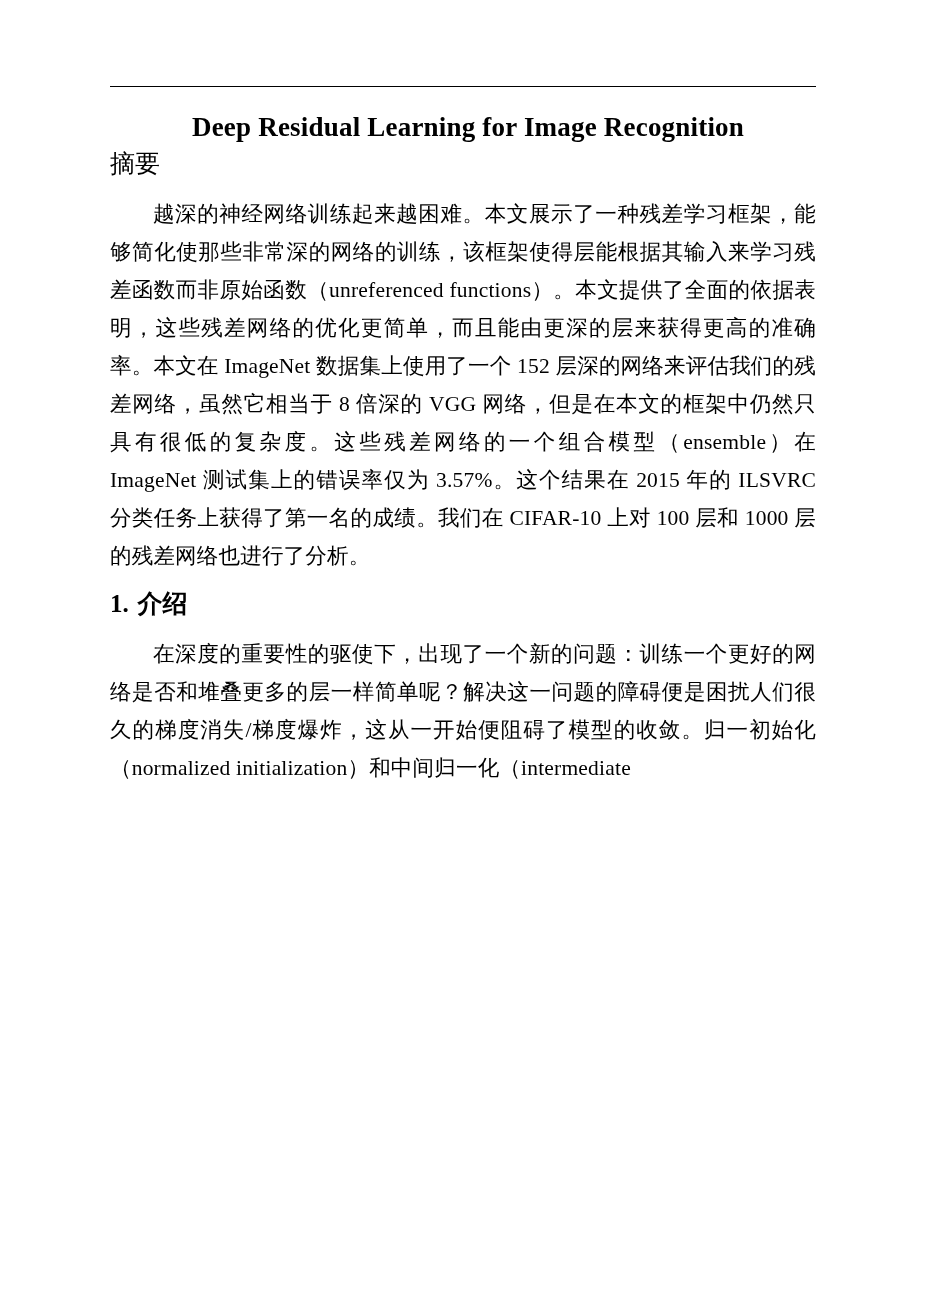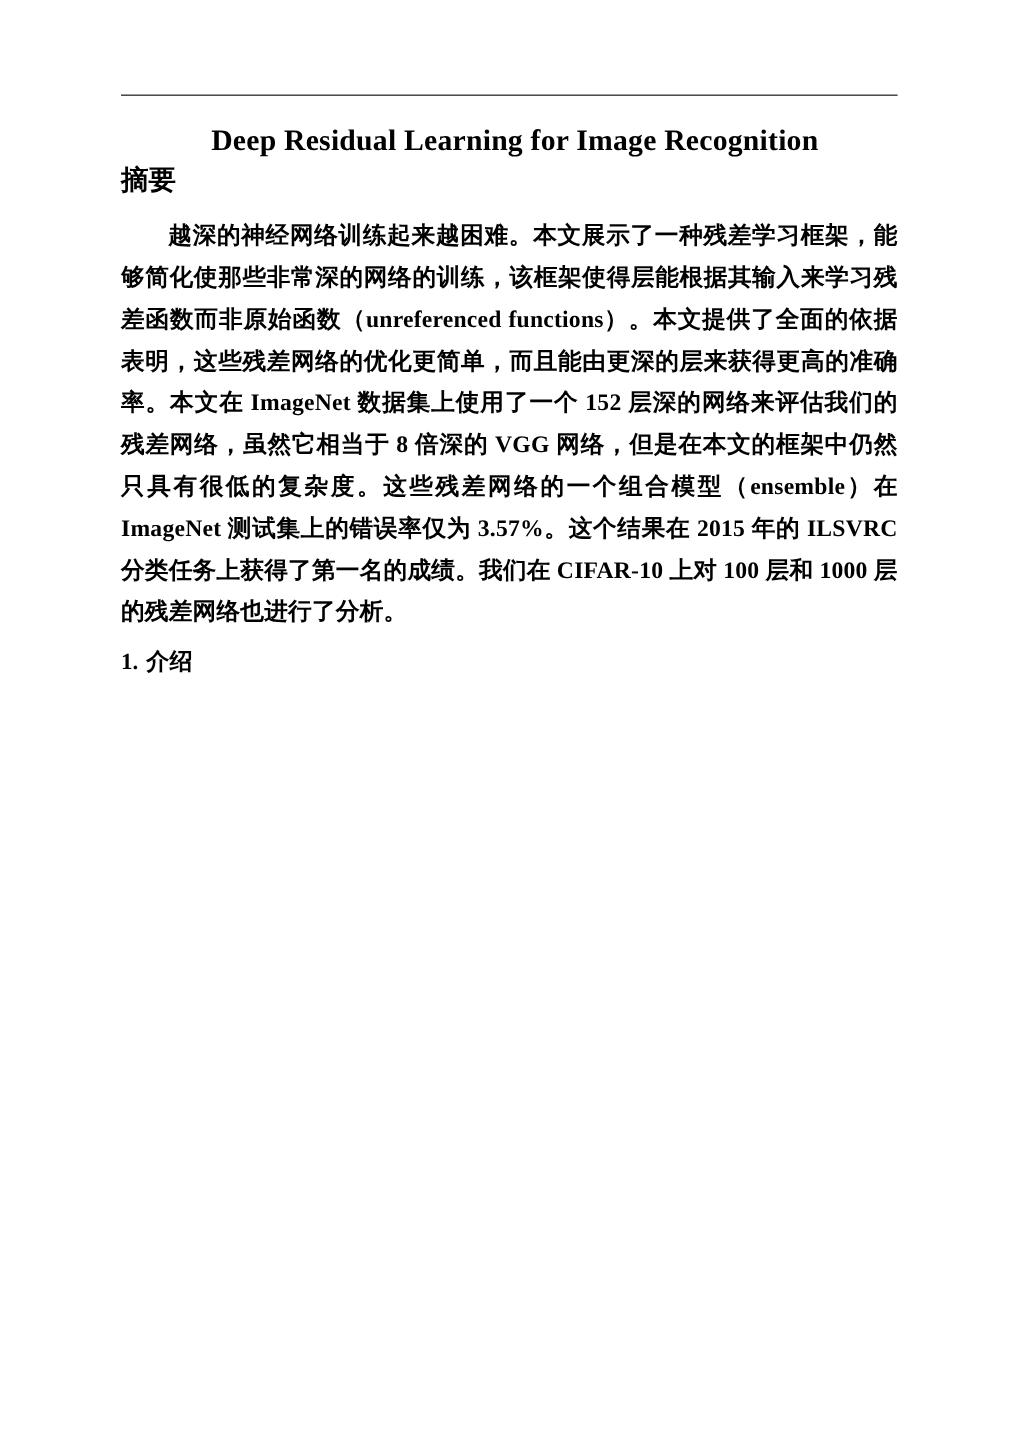--- a/index.html
+++ b/index.html
@@ -37,46 +37,45 @@
     font-weight: bold;
     font-size: 27px;
     line-height: 1.25;
     text-align: center;
     letter-spacing: 0.2px;
     margin: 0 0 4px 0;
     padding-left: 10px;
   }
   .h-cn {
     font-family: "DejaVu Sans", sans-serif;
-    font-weight: bold;
+    font-weight: normal;
     font-size: 25px;
     line-height: 1.2;
     margin: 2px 0 4px 0;
   }
   .h-section {
     font-family: "DejaVu Sans", sans-serif;
     font-weight: bold;
-    font-size: 21px;
+    font-size: 25px;
     line-height: 1.2;
     margin: 14px 0 6px 0;
   }
   .h-section .num {
     font-family: "Liberation Serif", serif;
     font-weight: bold;
   }
   p.body {
     font-family: "Liberation Serif", "DejaVu Serif", serif;
     font-size: 21.5px;
     line-height: 38px;
     text-align: justify;
     text-justify: inter-ideograph;
     margin: 16px 0 2px 0;
     text-indent: 43px;
     letter-spacing: 0.2px;
-    font-weight: bold;
   }
   p.body.last {
     margin-bottom: 0;
   }
 </style>
 </head>
 <body>
 
 <div class="page">
   <div class="content">
@@ -87,15 +86,16 @@
 
     <h2 class="h-cn">摘要</h2>
 
     <p class="body">越深的神经网络训练起来越困难。本文展示了一种残差学习框架，能够简化使那些非常深的网络的训练，该框架使得层能根据其输入来学习残差函数而非原始函数（unreferenced functions）。本文提供了全面的依据表明，这些残差网络的优化更简单，而且能由更深的层来获得更高的准确率。本文在 ImageNet 数据集上使用了一个 152 层深的网络来评估我们的残差网络，虽然它相当于 8 倍深的 VGG 网络，但是在本文的框架中仍然只具有很低的复杂度。这些残差网络的一个组合模型（ensemble）在 ImageNet 测试集上的错误率仅为 3.57%。这个结果在 2015 年的 ILSVRC 分类任务上获得了第一名的成绩。我们在 CIFAR-10 上对 100 层和 1000 层的残差网络也进行了分析。</p>
 
     <h2 class="h-section">
       <span class="num">1.</span>
       <span>介绍</span>
     </h2>
 
+    <p class="body last">在深度的重要性的驱使下，出现了一个新的问题：训练一个更好的网络是否和堆叠更多的层一样简单呢？解决这一问题的障碍便是困扰人们很久的梯度消失/梯度爆炸，这从一开始便阻碍了模型的收敛。归一初始化（normalized initialization）和中间归一化（intermediate</p>
 
   </div>
 </div>
 
 </body></html>

